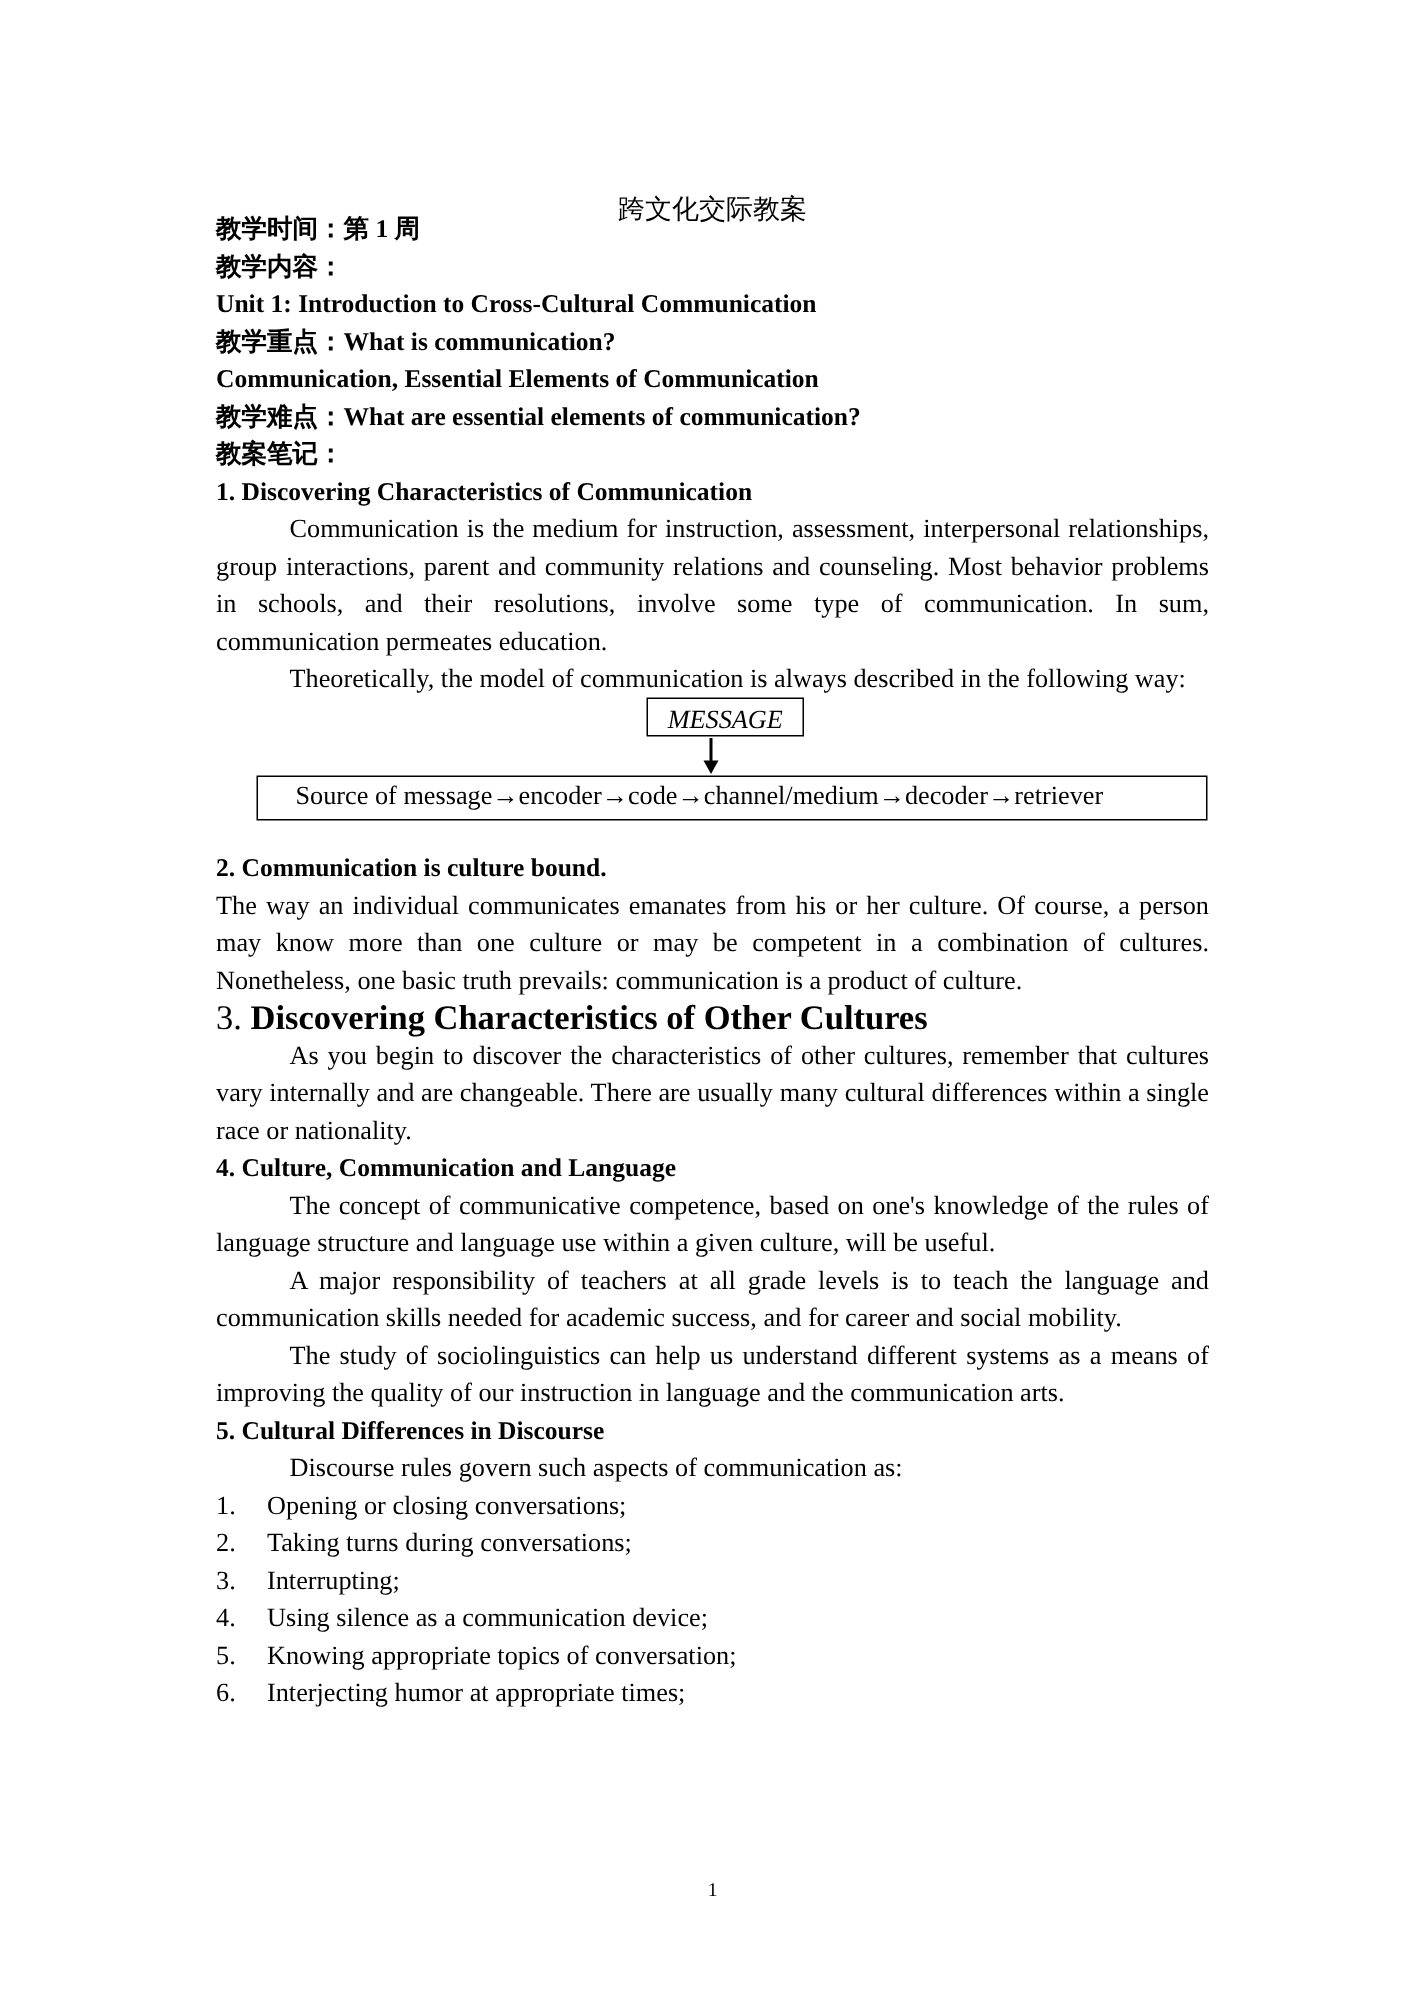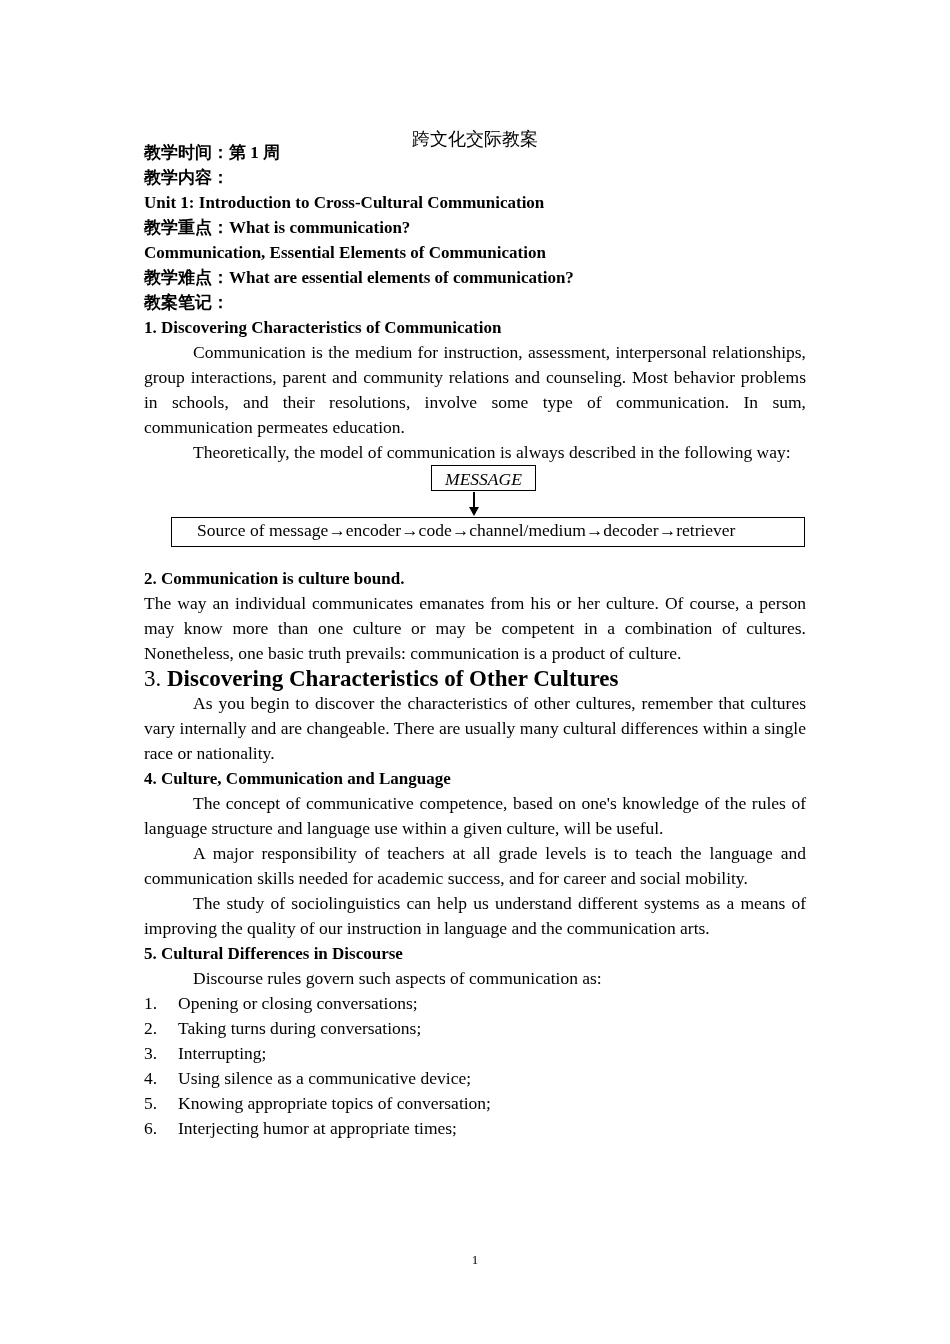--- a/index.html
+++ b/index.html
@@ -94,21 +94,21 @@
       <div class="list-item">
           <span class="list-num">2.</span>
           <span>Taking turns during conversations;</span>
         </div>
       <div class="list-item">
           <span class="list-num">3.</span>
           <span>Interrupting;</span>
         </div>
       <div class="list-item">
           <span class="list-num">4.</span>
-          <span>Using silence as a communicative device;</span>
+          <span>Using silence as a communication device;</span>
         </div>
       <div class="list-item">
           <span class="list-num">5.</span>
           <span>Knowing appropriate topics of conversation;</span>
         </div>
       <div class="list-item">
           <span class="list-num">6.</span>
           <span>Interjecting humor at appropriate times;</span>
         </div>
     </div>

